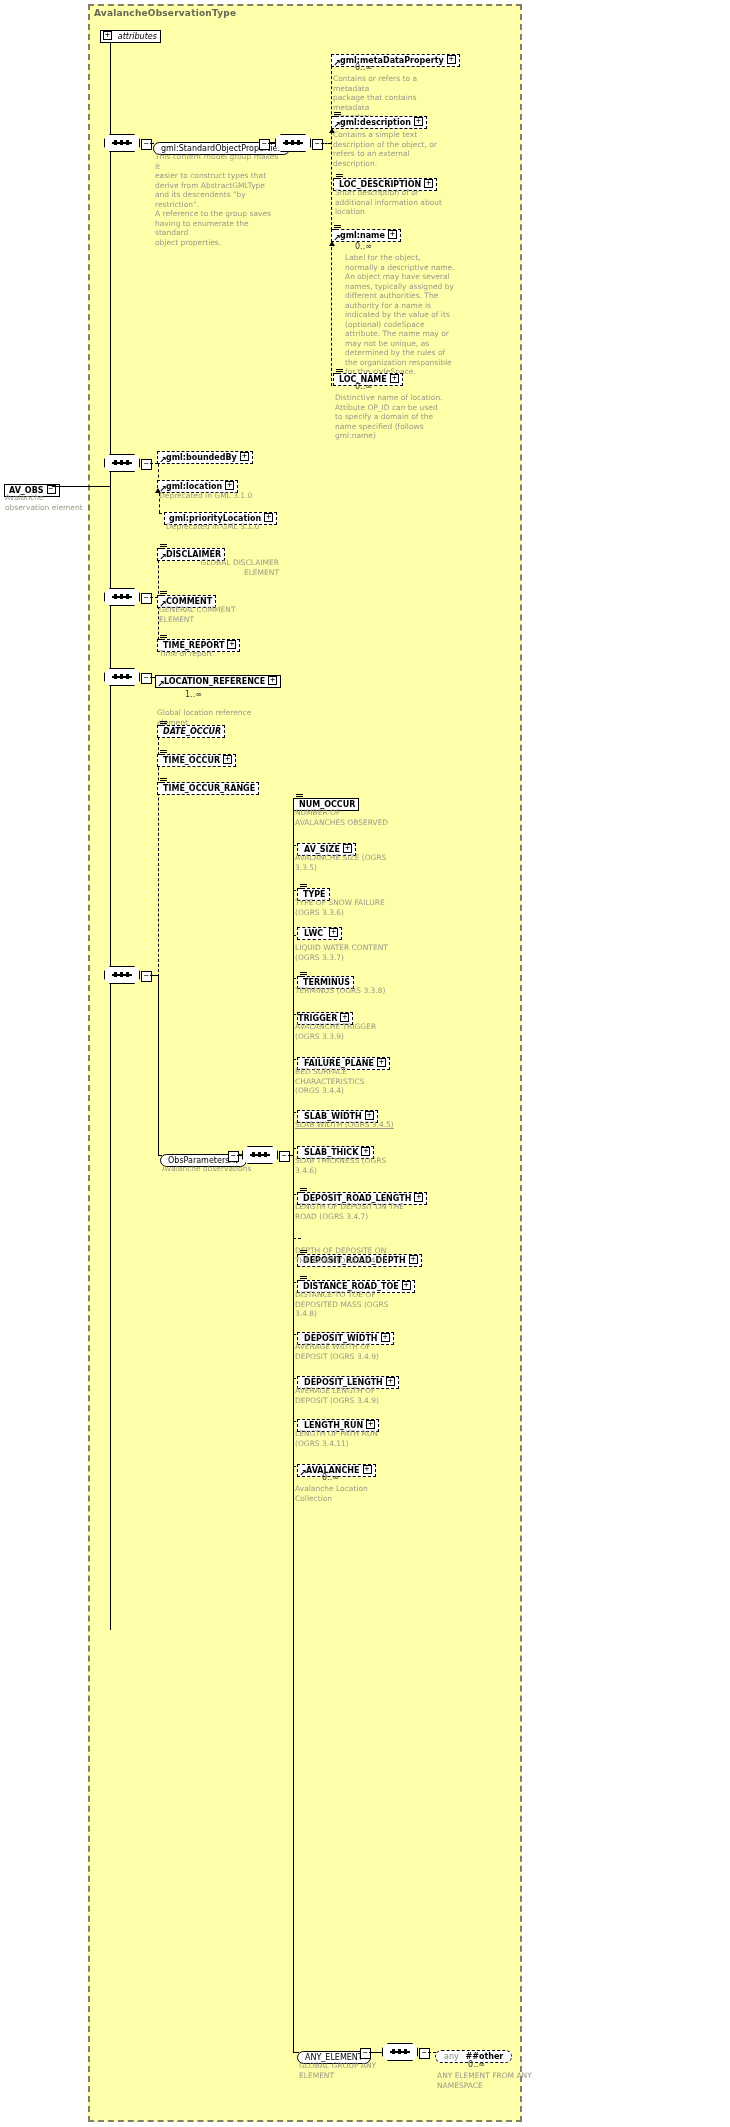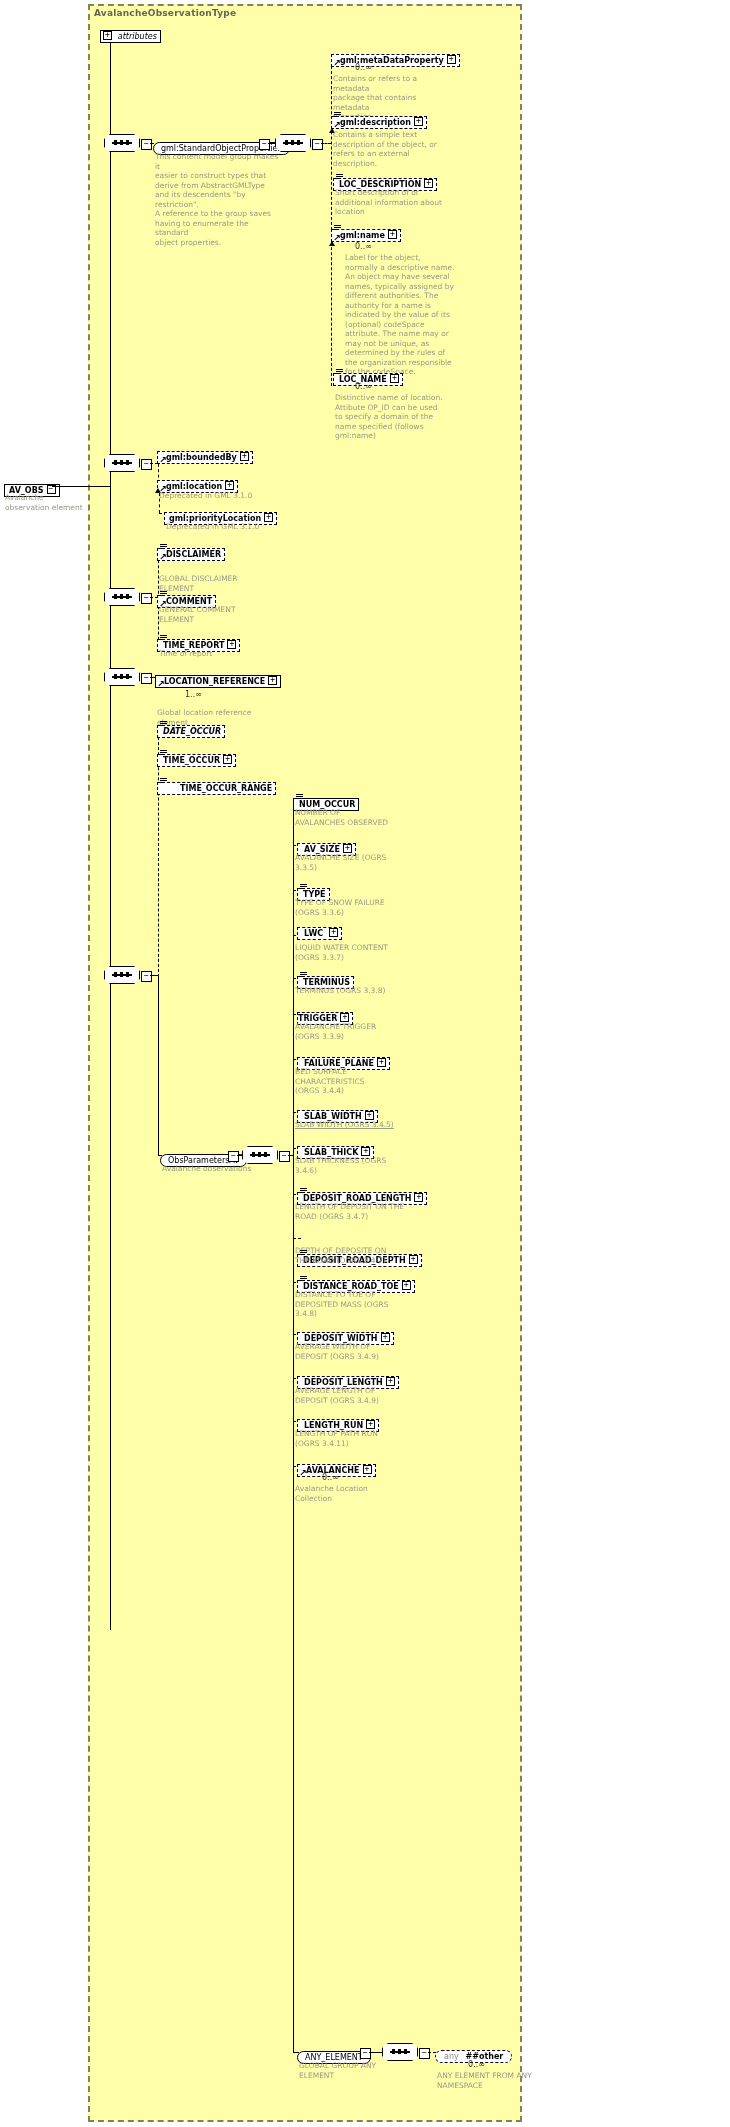--- a/index.html
+++ b/index.html
@@ -353,21 +353,21 @@
   <span class="bx dashed" style="padding-left:8px;">
     <span class="doclines">
         <i></i>
         <i></i>
         <i></i>
       </span>
     <span class="refarrow">↗</span>
     <span>DISCLAIMER</span>
   </span>
 </div>
-<div class="doc" style="left:159px;top:574px;width:120px;">GLOBAL DISCLAIMER
+<div class="doc" style="left:159px;top:558px;width:120px;text-align:right;">GLOBAL DISCLAIMER
 ELEMENT</div>
 
 <div class="dln dlnh" style="left:158px;top:597px;width:8px;"></div>
 <div class="node" style="left:157px;top:589px;">
   <span class="bx dashed" style="padding-left:8px;">
     <span class="doclines">
         <i></i>
         <i></i>
         <i></i>
       </span>
@@ -448,21 +448,21 @@
         <i></i>
         <i></i>
         <i></i>
       </span>
     <span>TIME_OCCUR</span><span class="exp">+</span>
   </span>
 </div>
 
 <div class="dln dlnh" style="left:158px;top:784px;width:8px;"></div>
 <div class="node" style="left:157px;top:776px;">
-  <span class="bx dashed" style="padding-left:22px;">
+  <span class="bx dashed" style="padding-left:5px;">
     <span class="doclines">
         <i></i>
         <i></i>
         <i></i>
       </span>
     <span>TIME_OCCUR_RANGE</span>
   </span>
 </div>
 
 <div class="ln lnh" style="left:158px;top:1155px;width:4px;"></div>

